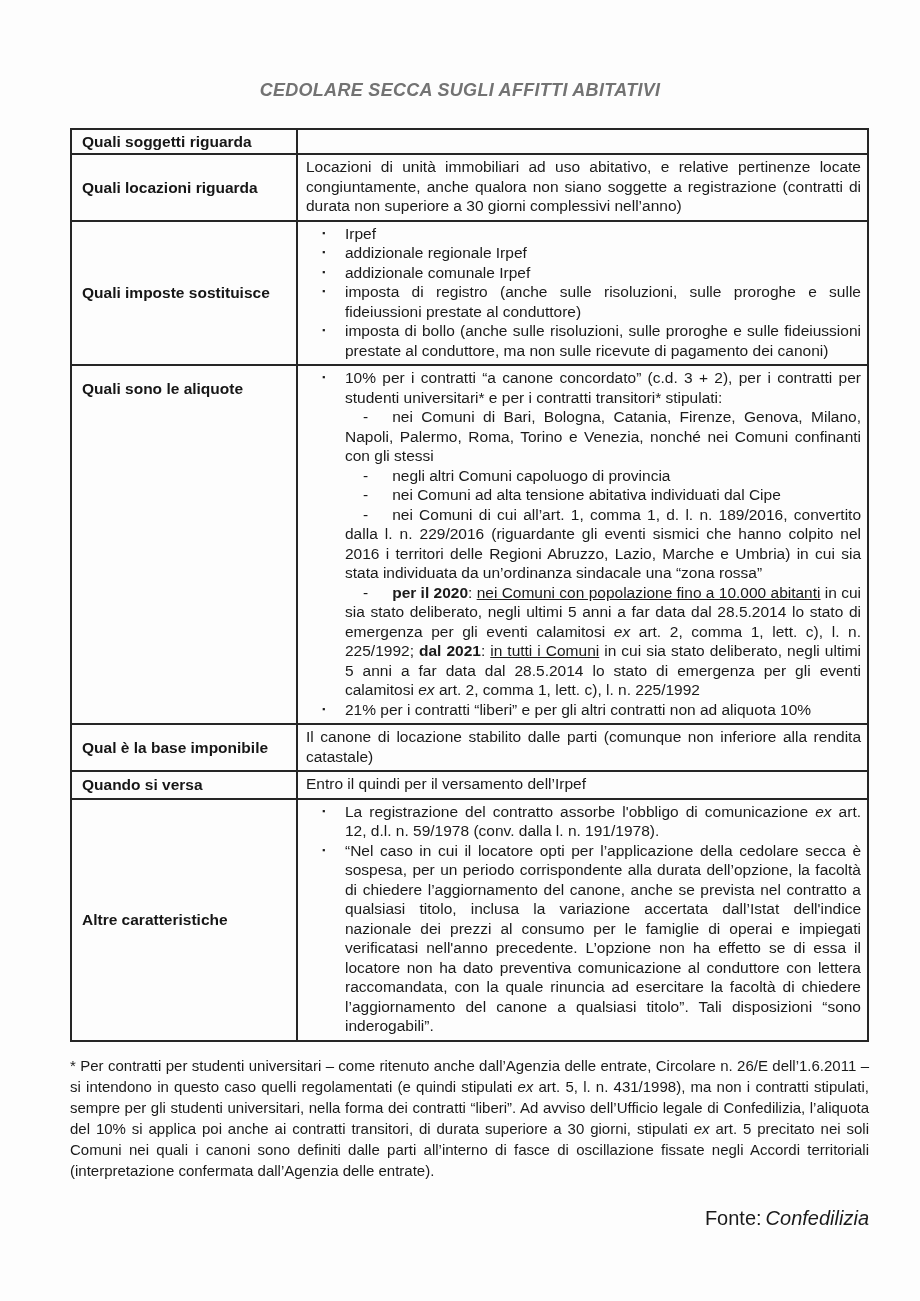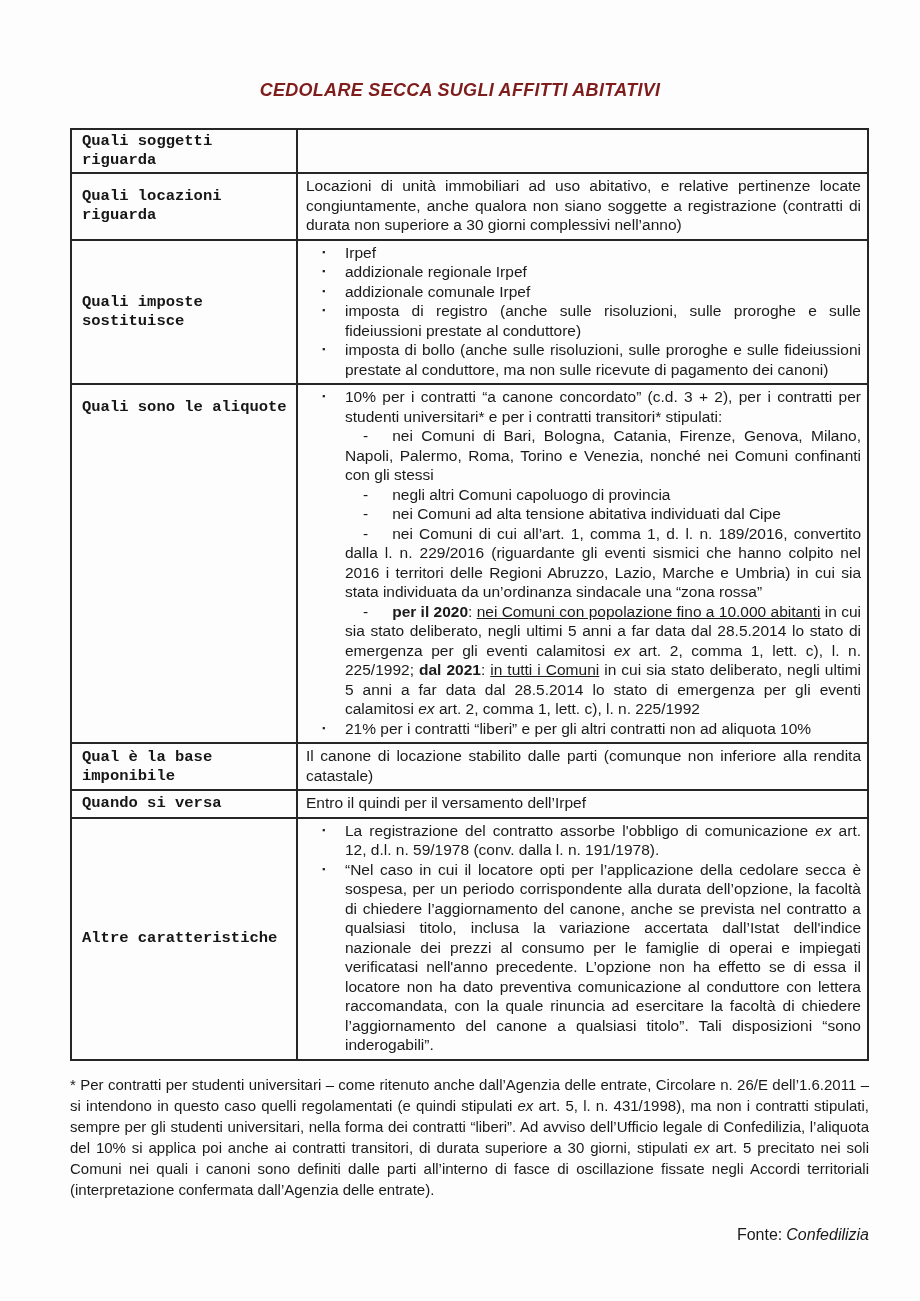--- a/index.html
+++ b/index.html
@@ -11,39 +11,38 @@
     color: #1a1a1a;
     padding: 80px 51px 20px 70px;
     background: #fdfdfd;
   }
   .title {
     text-align: center;
     font-size: 18px;
     font-weight: bold;
     font-style: italic;
     letter-spacing: 0.3px;
-    color: #7f1d1d;
+    color: #737373;
     width: 780px;
   }
   .doc-table {
     margin-top: 27px;
     width: 799px;
     border: 2px solid #262626;
   }
   .t-row { display: flex; border-top: 2px solid #262626; }
   .t-row:first-child { border-top: none; }
   .cell.label {
     width: 226px; min-width: 226px;
     border-right: 2px solid #262626;
     display: flex; align-items: center;
     padding: 2px 6px 2px 10px;
     font-weight: bold;
     font-size: 15.5px; line-height: 19px;
     color: #161616;
-    font-family: Liberation Mono, monospace;
   }
   .cell.content {
     flex: 1;
     padding: 2px 6px 4px 8px;
     font-size: 15.5px;
     line-height: 19.5px;
     text-align: justify;
   }
   .t-row:nth-child(1) .content { min-height: 52px; }
   .t-row:nth-child(4) .label { align-items: flex-start; padding-top: 13px; }
@@ -66,21 +65,21 @@
     margin-top: 13px;
     width: 799px;
     font-size: 15px;
     line-height: 21px;
     text-align: justify;
   }
   .source {
     margin-top: 26px;
     width: 799px;
     text-align: right;
-    font-size: 16px;
+    font-size: 20px;
   }
   .source .name { font-style: italic; margin-left: 4px; }
 </style>
 </head>
 <body>
 
 <h1 class="title">CEDOLARE SECCA SUGLI AFFITTI ABITATIVI</h1>
 
 <div class="doc-table">
     <div class="t-row">

